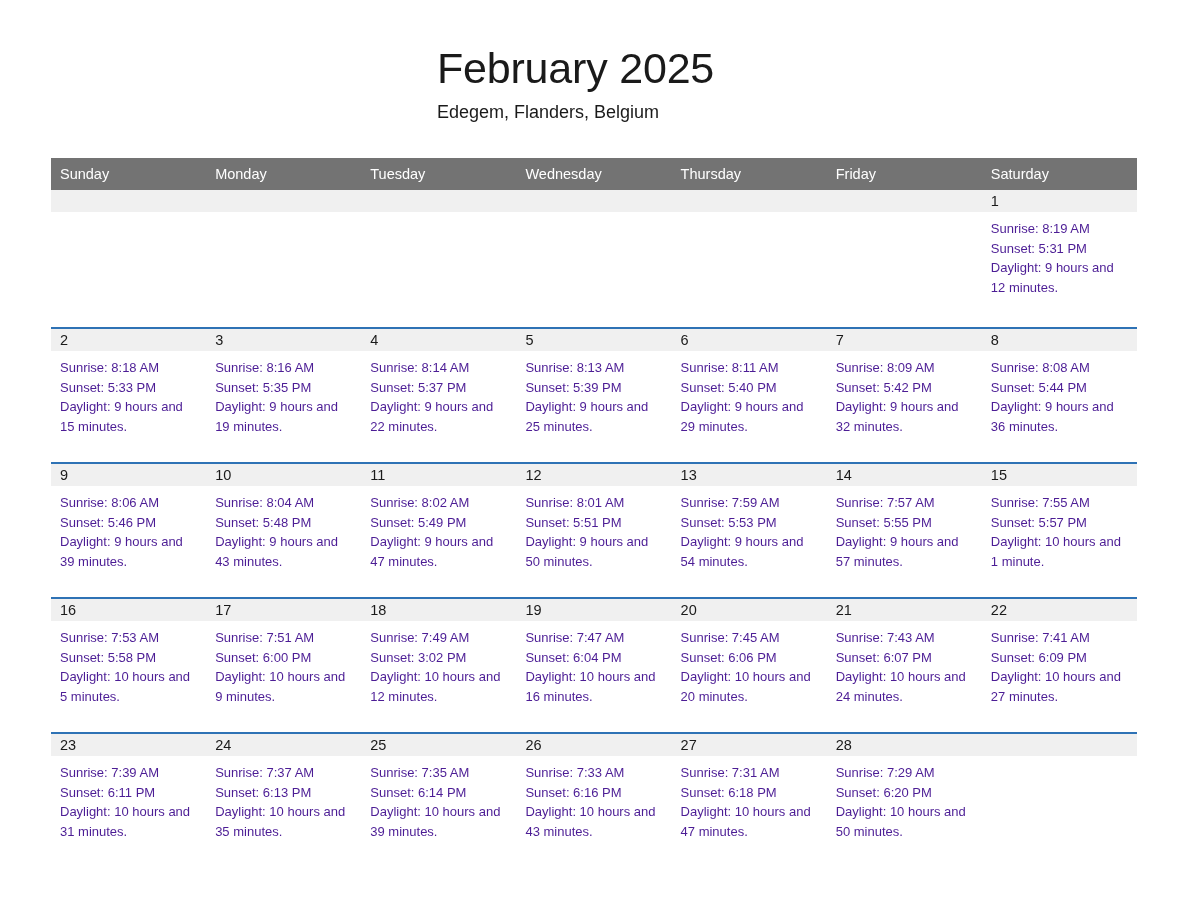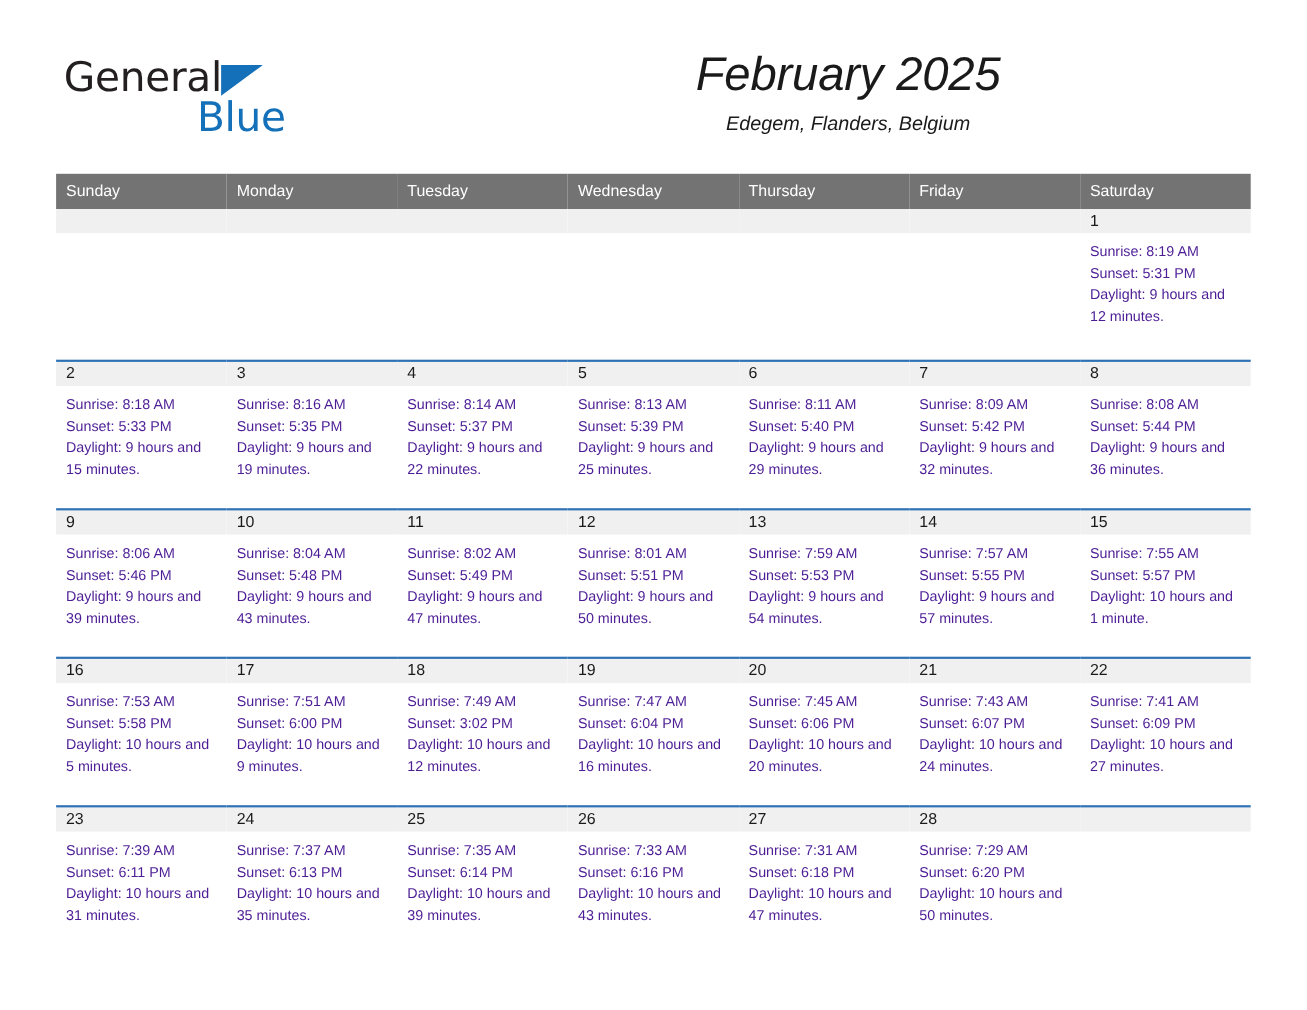--- a/index.html
+++ b/index.html
@@ -66,25 +66,24 @@
     font-size: 37px;
     letter-spacing: -0.3px;
     color: #1470b8;
     font-family: "DejaVu Sans", sans-serif;
     font-weight: 400;
     line-height: 1;
   }
 
   .title-block {
     position: absolute;
-    right: 16px;
+    right: 0;
     top: 0;
-    text-align: center;
+    text-align: left;
     width: 700px;
-    font-style: italic;
   }
   .cal-title {
     font-size: 43px;
     font-weight: 400;
     color: #1a1a1a;
     line-height: 1.12;
     letter-spacing: -0.2px;
     white-space: nowrap;
   }
   .cal-subtitle {
@@ -166,25 +165,20 @@
   tr.week-row.first-week { height: 138px; }
   tr.week-row.last-week { height: 130px; }
 </style>
 </head>
 <body>
 
 <div class="page">
 
   <div class="masthead">
 
-    <div class="logo">
-      <span class="logo-general">General</span>
-      <span class="logo-triangle"></span>
-      <span class="logo-blue">Blue</span>
-    </div>
 
     <div class="title-block">
       <div class="cal-title">February 2025</div>
       <div class="cal-subtitle">Edegem, Flanders, Belgium</div>
     </div>
 
   </div>
 
   <table class="calendar">
     <thead>

